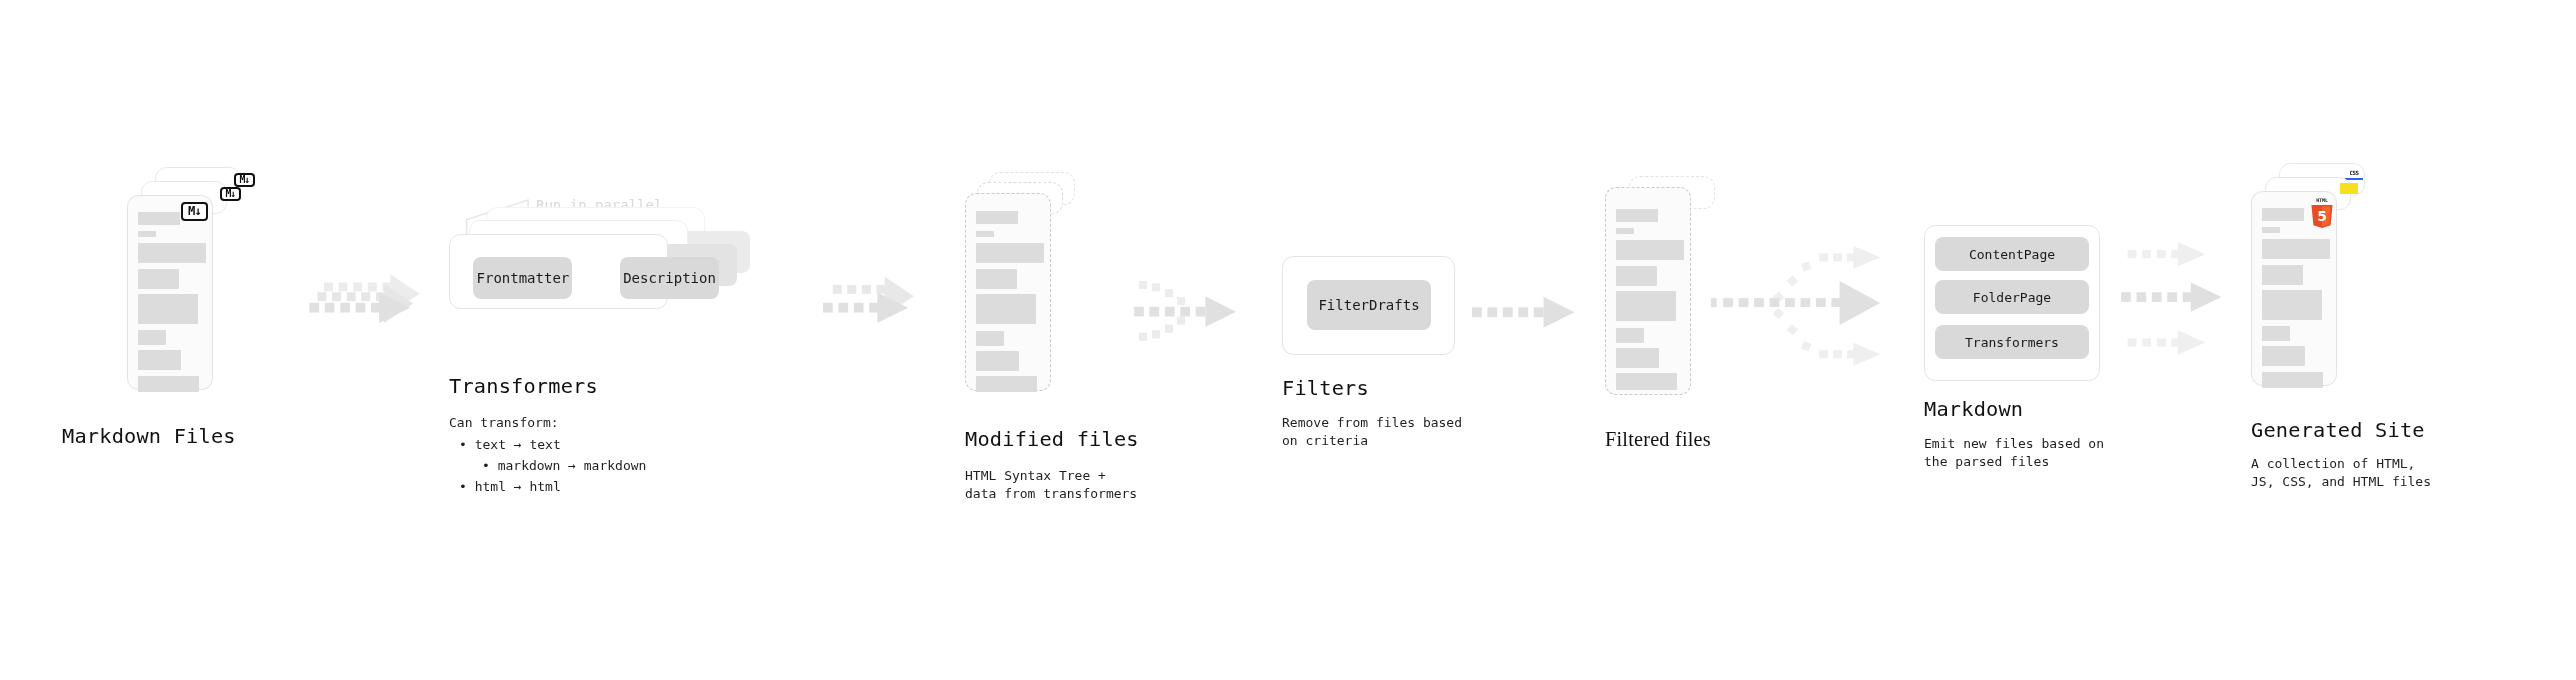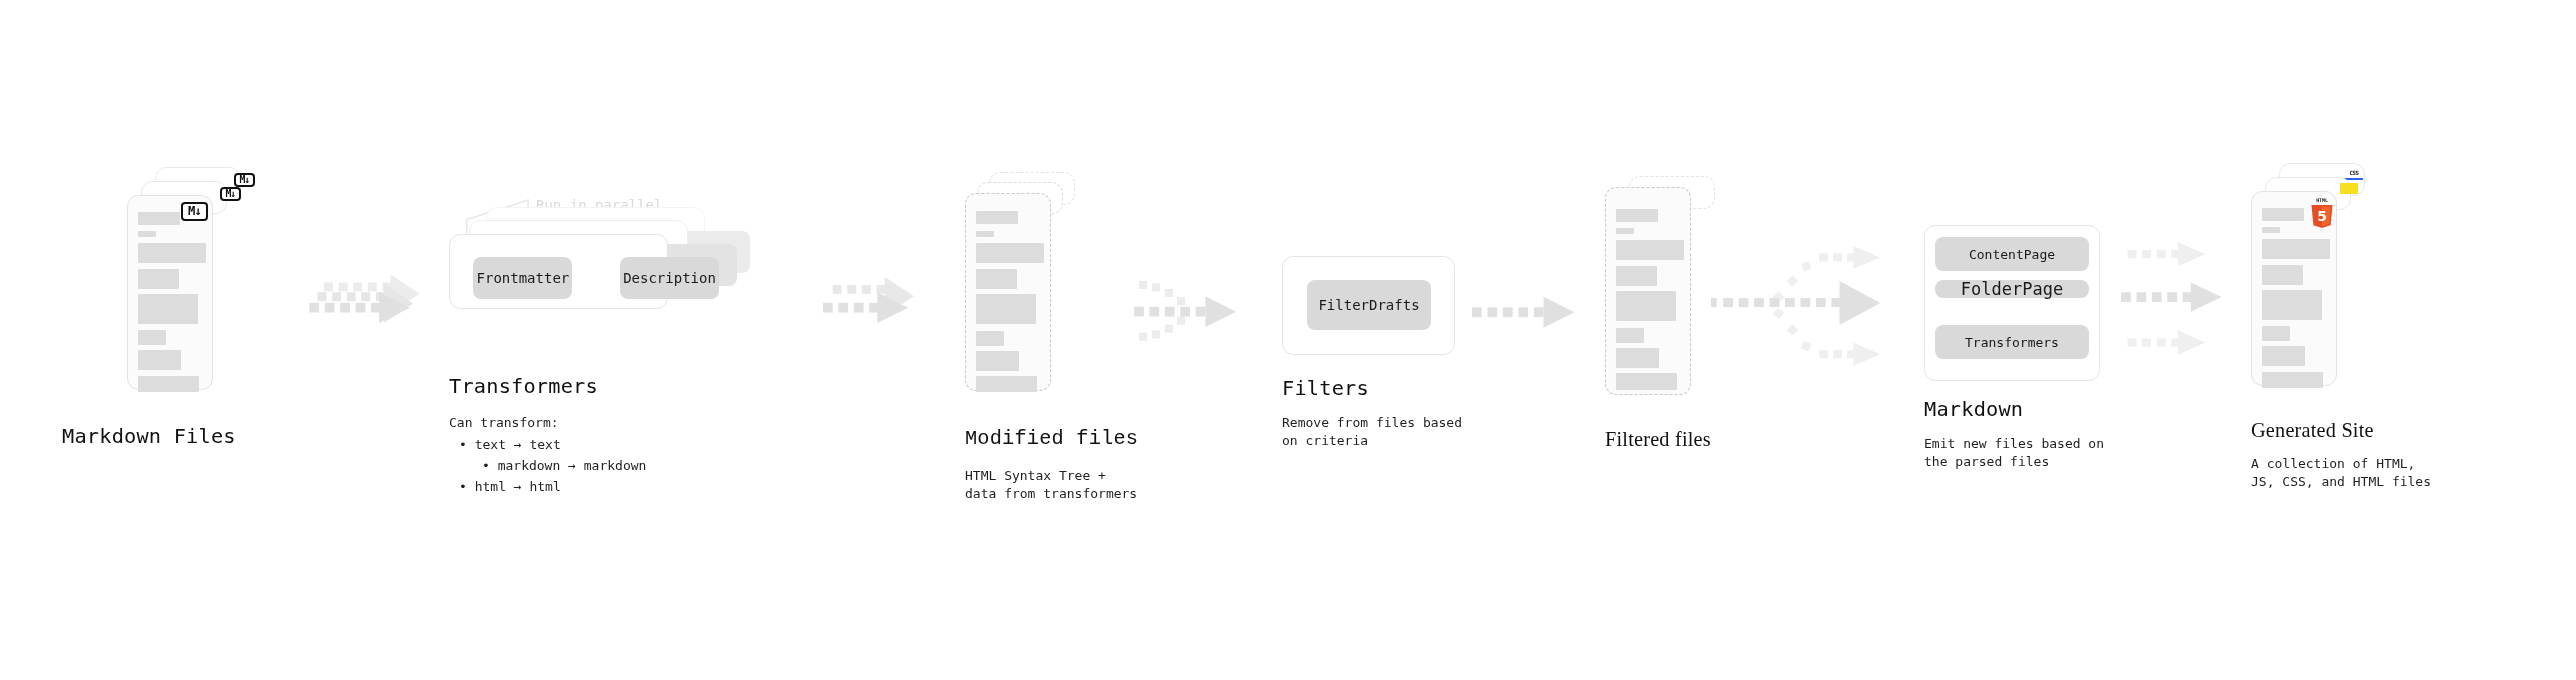--- a/index.html
+++ b/index.html
@@ -259,21 +259,21 @@
       <div class="bar" style="left:9.8px;top:17px;width:42px;height:13px;"></div>
       <div class="bar" style="left:9.8px;top:37px;width:18px;height:5.7px;"></div>
       <div class="bar" style="left:9.8px;top:49px;width:68px;height:19.5px;"></div>
       <div class="bar" style="left:9.8px;top:75px;width:41px;height:19.5px;"></div>
       <div class="bar" style="left:9.8px;top:100px;width:60px;height:30px;"></div>
       <div class="bar" style="left:9.8px;top:137px;width:28.4px;height:14.6px;"></div>
       <div class="bar" style="left:9.8px;top:157px;width:43px;height:19.5px;"></div>
       <div class="bar" style="left:9.8px;top:182px;width:61px;height:16.3px;"></div>
     </div>
   </div>
-  <div class="title" style="left:965px;top:427px;font-family:Liberation Mono, monospace;">Modified files</div>
+  <div class="title" style="left:965px;top:427px;">Modified files</div>
   <div class="desc" style="left:965px;top:467px;">HTML Syntax Tree +
 data from transformers</div>
 
   <svg class="abs" style="left:1134px;top:276px;" width="146" height="81" viewBox="0 0 180 100">
     <g fill="#ececec">
       <rect x="6" y="6" width="10" height="10"></rect>
         <rect x="22" y="9" width="10" height="10"></rect>
       <rect x="38" y="16" width="10" height="10"></rect>
         <rect x="53" y="26" width="10" height="10"></rect>
     </g>
@@ -356,21 +356,21 @@
       <rect x="91" y="86" width="12" height="11"></rect>
       <rect x="110" y="86" width="12" height="11"></rect>
       <rect x="129" y="86" width="12" height="11"></rect>
       <rect x="148" y="86" width="12" height="11"></rect>
       <polygon points="158,65 208,92 158,119"></polygon>
     </g>
   </svg>
 
   <div class="group-box" style="left:1924px;top:225px;width:176px;height:156px;"></div>
   <div class="pill" style="left:1935px;top:237px;width:154px;height:34px;font-size:13px;">ContentPage</div>
-  <div class="pill" style="left:1935px;top:280px;width:154px;height:18px;font-size:17px;">FolderPage</div>
+  <div class="pill" style="left:1935px;top:280px;width:154px;height:34px;font-size:13px;">FolderPage</div>
   <div class="pill" style="left:1935px;top:325px;width:154px;height:34px;font-size:13px;">Transformers</div>
   <div class="title" style="left:1924px;top:397px;">Markdown</div>
   <div class="desc" style="left:1924px;top:435px;">Emit new files based on
 the parsed files</div>
 
   <svg class="abs" style="left:2113px;top:237px;" width="154" height="138" viewBox="0 0 190 170">
     <g fill="#efefef">
       <rect x="18" y="16" width="11" height="10"></rect>
         <rect x="36" y="16" width="11" height="10"></rect>
       <rect x="54" y="16" width="11" height="10"></rect>
@@ -417,18 +417,18 @@
     </div>
 
     <svg class="abs" style="left:57px;top:32.5px;" width="28" height="32.5" viewBox="0 0 34 40">
       <text x="17" y="7" font-size="6" font-weight="700" text-anchor="middle" fill="#111" font-family="'DejaVu Sans Mono',monospace">HTML</text>
       <path d="M4,11 L30,11 L27.6,36 L17,39.5 L6.4,36 Z" fill="#e44d26"></path>
       <path d="M17,13 L17,37.6 L25.6,34.8 L27.7,13 Z" fill="#f16529"></path>
       <text x="17" y="31" font-size="17" font-weight="700" text-anchor="middle" fill="#ffffff" font-family="'DejaVu Sans','Liberation Sans',sans-serif">5</text>
     </svg>
   </div>
 
-  <div class="title" style="left: 2251px; top: 418px; font-family: Liberation Serif, serif;">Generated Site</div>
+  <div class="title" style="left: 2251px; top: 418px;">Generated Site</div>
   <div class="desc" style="left: 2251px; top: 455px;">A collection of HTML,
 JS, CSS, and HTML files</div>
 
 </div>
 
 
 </body></html>

